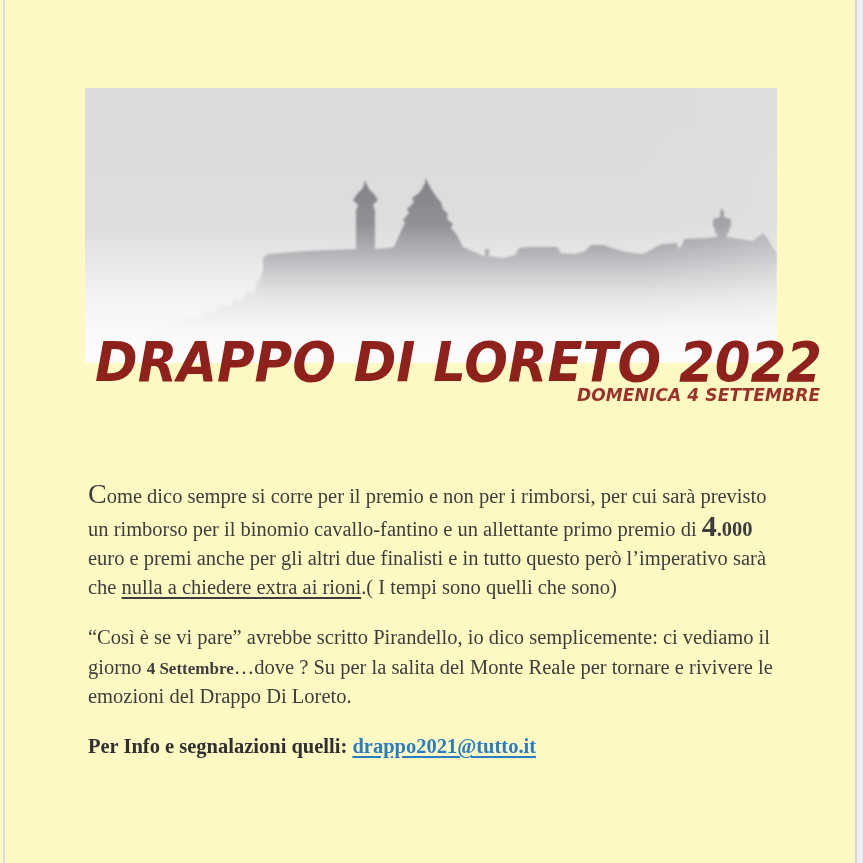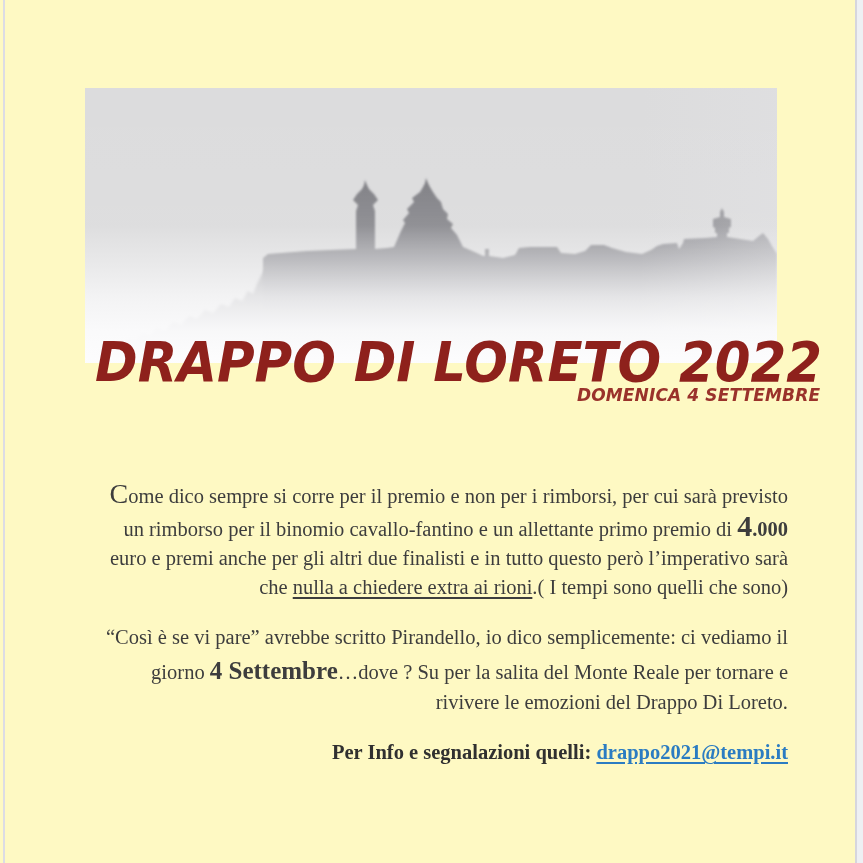--- a/index.html
+++ b/index.html
@@ -23,26 +23,26 @@
   
   .title-svg{position:absolute;left:93px;top:331px;width:734px;height:62px;overflow:visible;}
   .title-svg text{font-family:"DejaVu Sans", sans-serif;font-weight:bold;font-style:italic;
         font-size:56px;}
   .subtitle-svg{position:absolute;left:575px;top:384px;width:250px;height:26px;overflow:visible;}
   .subtitle-svg text{font-family:"DejaVu Sans", sans-serif;font-weight:bold;font-style:italic;
         font-size:17px;}
 
   
   .body-text{position:absolute;left:88px;top:480px;width:700px;color:#3d3d3d;
-        font-size:20.5px;line-height:1.42;text-align:right;}
+        font-size:20.5px;line-height:1.42;}
   .body-text p{margin:0 0 21px 0;}
   .initial-cap{font-size:28px;line-height:1;}
   .big-bold{font-weight:bold;font-size:30px;line-height:1;}
   .bold{font-weight:bold;}
-  .bold-large{font-weight:bold;font-size:25px;}
+  .bold-large{font-weight:bold;font-size:17px;}
   .underlined{text-decoration:underline;text-underline-offset:3px;}
   .contact{font-weight:bold;color:#303030;}
   .email-link{font-weight:bold;text-decoration:underline;text-underline-offset:3px;
         cursor:pointer;}
 </style>
 </head>
 <body>
 
 <div class="page">
 
@@ -119,16 +119,16 @@
   <svg class="subtitle-svg">
     <text x="2" y="17" textLength="243" lengthAdjust="spacing" fill="#9a322b">DOMENICA 4 SETTEMBRE</text>
   </svg>
 
   <div class="body-text">
 
     <p><span class="initial-cap">C</span><span>ome dico sempre si corre per il premio e non per i rimborsi, per cui sarà previsto un rimborso per il binomio cavallo-fantino e un allettante primo premio di </span><span class="big-bold">4</span><span class="bold">.000</span><span> euro e premi anche per gli altri due finalisti e in tutto questo però l’imperativo sarà che </span><span class="underlined">nulla a chiedere extra ai rioni</span><span>.( I tempi sono quelli che sono)</span></p>
 
     <p><span>“Così è se vi pare” avrebbe scritto Pirandello, io dico semplicemente: ci vediamo il giorno </span><span class="bold-large">4 Settembre</span><span>…dove ? Su per la salita del Monte Reale per tornare e rivivere le emozioni del Drappo Di Loreto.</span></p>
 
-    <p class="contact"><span>Per Info e segnalazioni quelli: </span><a class="email-link" style="color: rgb(43, 124, 194);">drappo2021@tempi.it</a></p>
+    <p class="contact"><span>Per Info e segnalazioni quelli: </span><a class="email-link" style="color: rgb(43, 124, 194);">drappo2021@tutto.it</a></p>
   </div>
 
 </div>
 
 </body></html>

